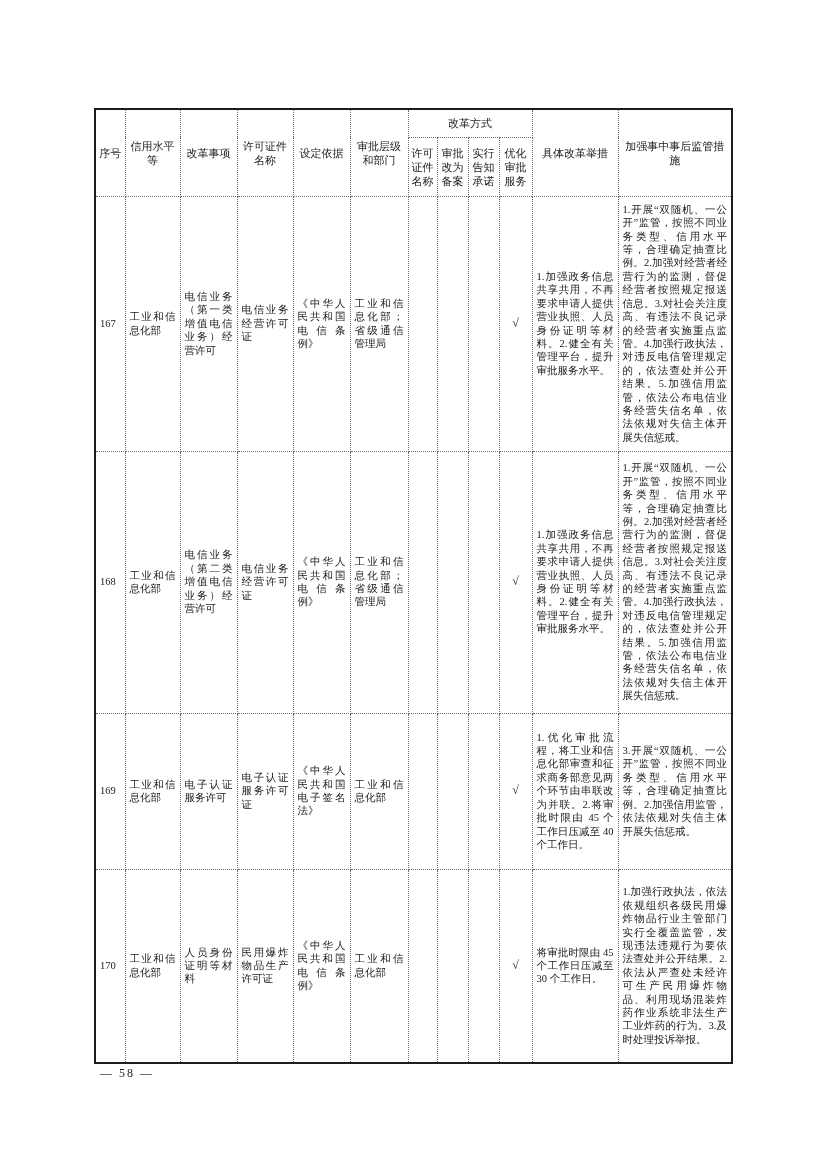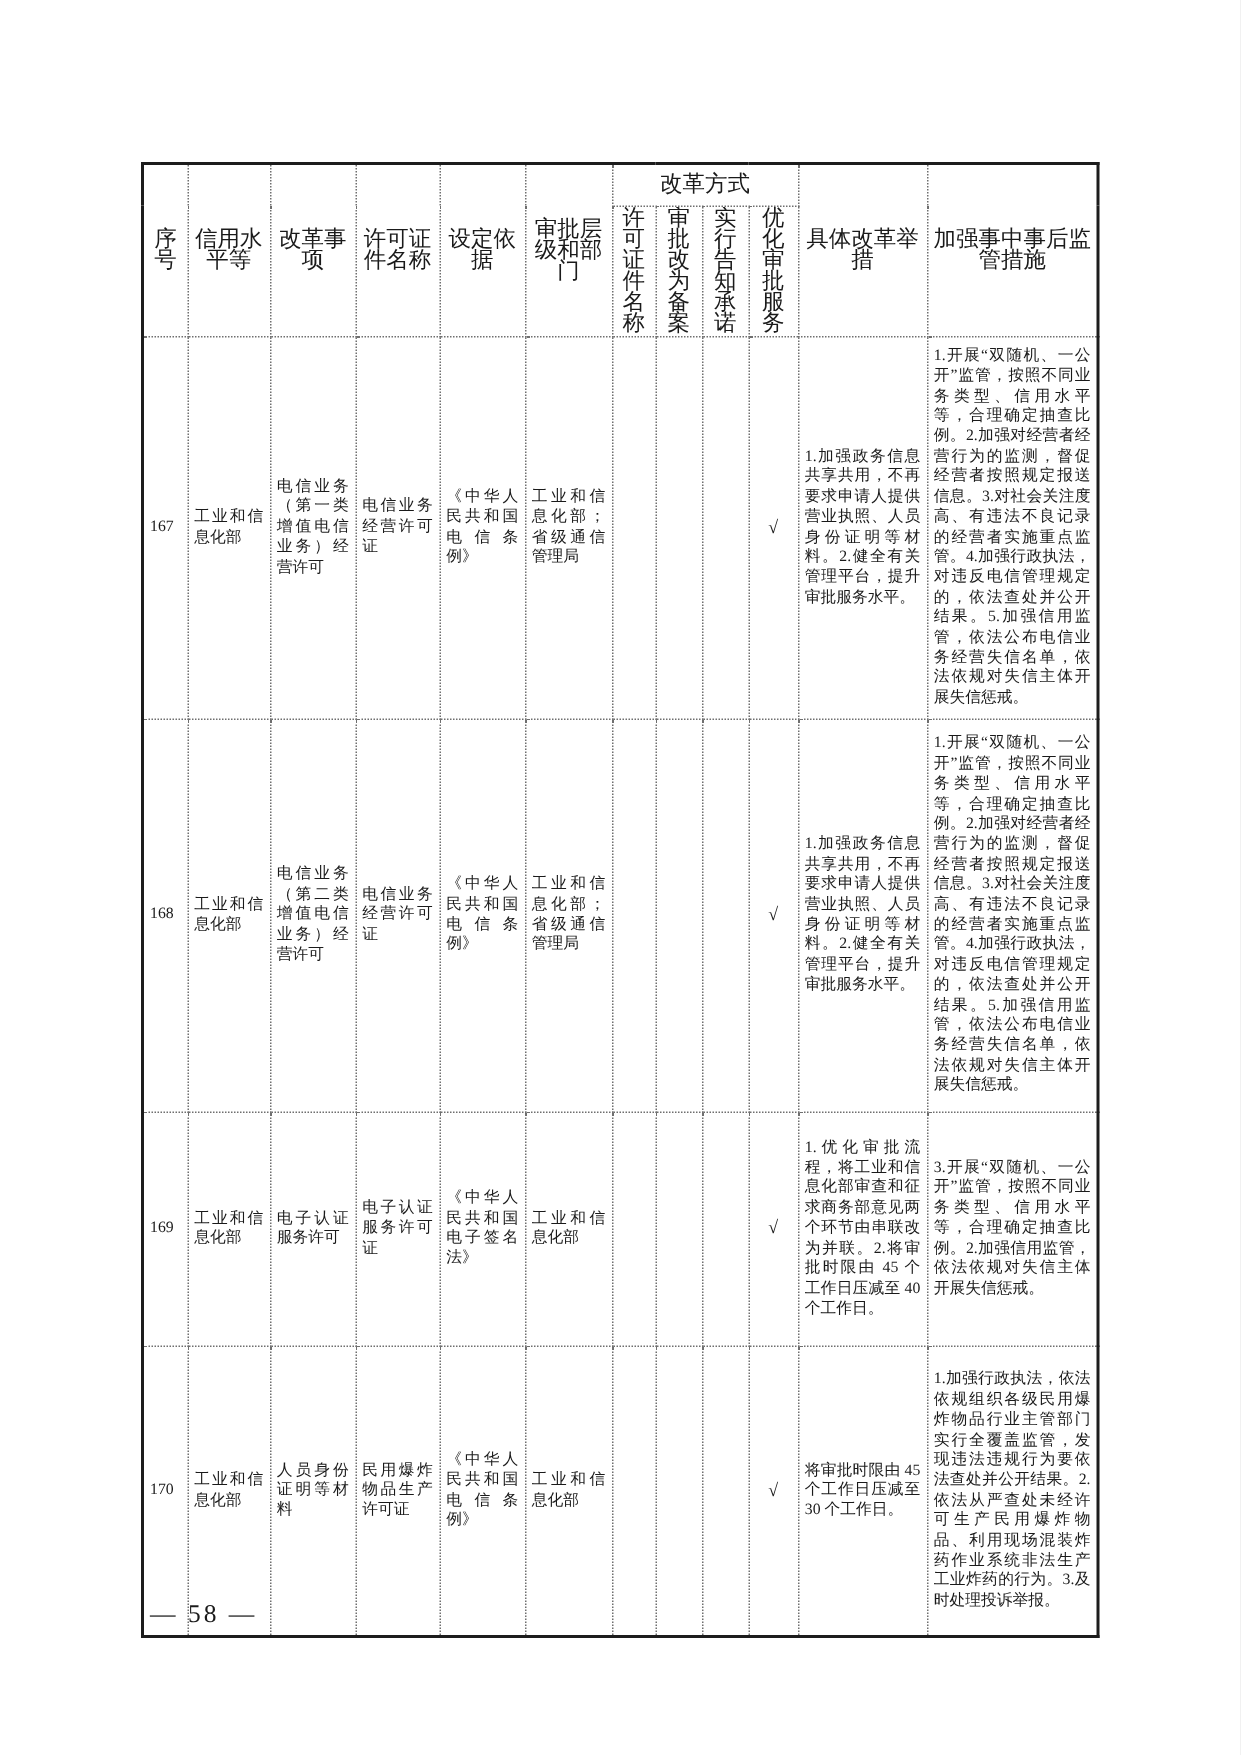--- a/index.html
+++ b/index.html
@@ -24,41 +24,41 @@
   }
   .doc-table th, .doc-table td {
     border: 1px dotted #6f6f6f;
     vertical-align: middle;
     overflow: hidden;
   }
   .doc-table th {
     font-weight: normal;
     text-align: center;
     padding: 1px 2px;
-    font-size: 15px;
+    font-size: 11px;
     line-height: 14px;
   }
   .doc-table td {
     padding: 2px 4px;
     text-align: justify;
     text-justify: inter-ideograph;
   }
   .doc-table td.c { text-align: left; }
   .doc-table td.check { text-align: center; font-size: 12px; padding: 0; }
   tr.h1 { height: 28px; }
   tr.h2 { height: 59px; }
   tr.r167 { height: 255px; }
   tr.r168 { height: 262px; }
   tr.r169 { height: 156px; }
   tr.r170 { height: 194px; }
   .footer {
     position: absolute;
     top: 1066px; left: 0; right: 0;
     height: 20px;
-    font-size: 17px;
+    font-size: 12px;
   }
   .footer .pageno { position: absolute; left: 100px; top: 0; letter-spacing: 2px; }
   .footer .issue  { position: absolute; left: 0; right: 0; top: 0; text-align: center; }
 </style>
 </head>
 <body>
 
 <div class="page">
 
   <table class="doc-table">

